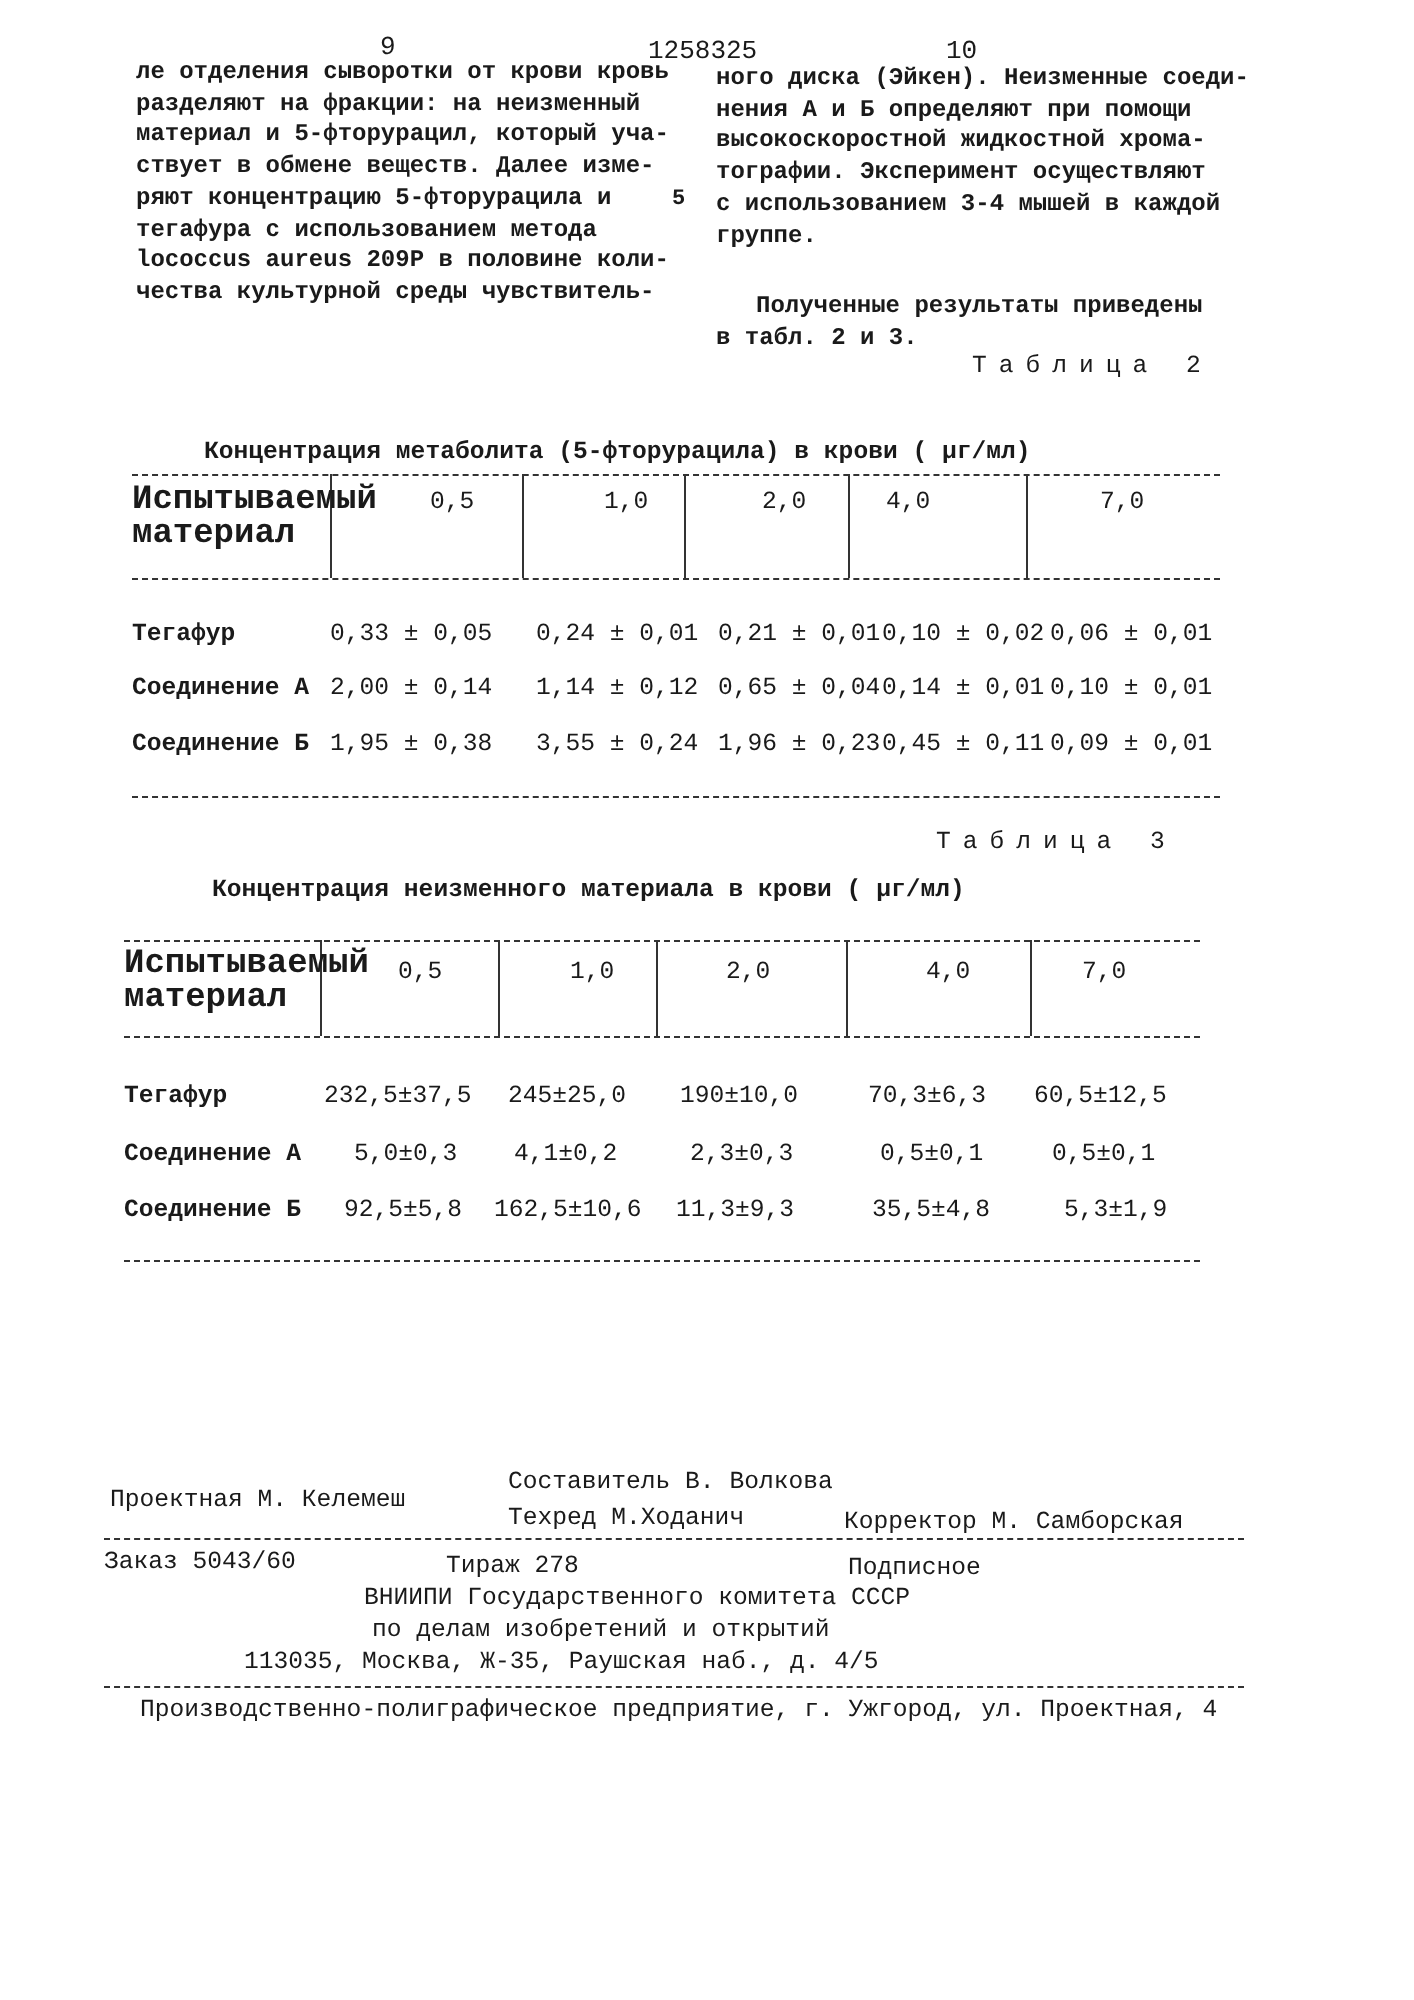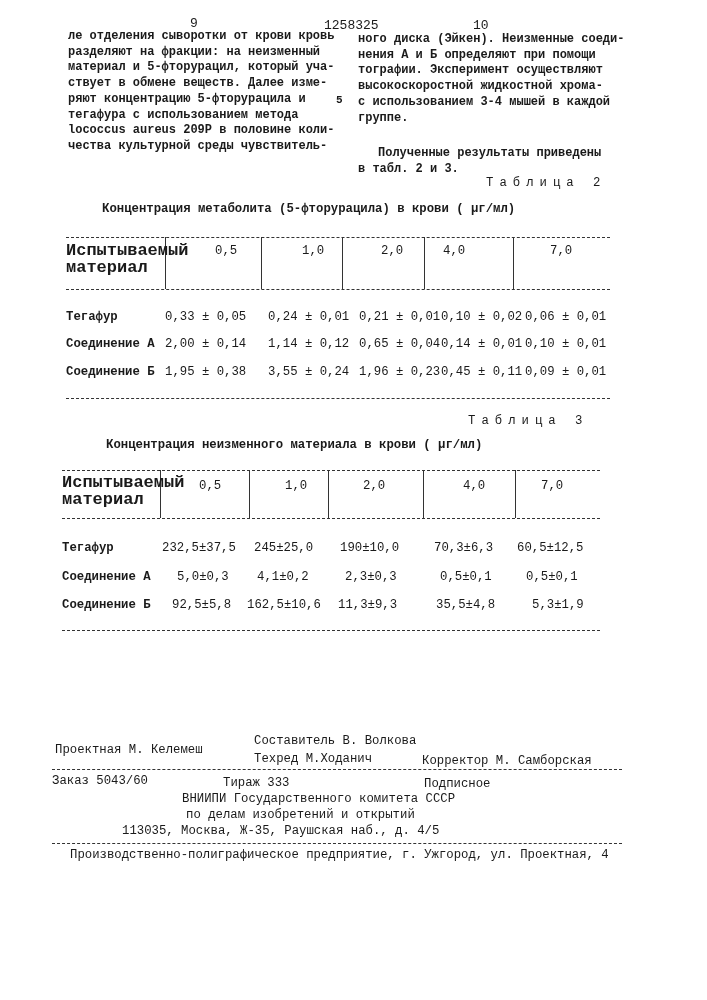--- a/index.html
+++ b/index.html
@@ -38,32 +38,32 @@
   <div>тегафура с использованием метода</div>
   <div>lococcus aureus 209P в половине коли-</div>
   <div>чества культурной среды чувствитель-</div>
 </div>
 
 <div class="abs margin-num" style="left:336px;top:94px;">5</div>
 
 <div class="col" style="left:358px;top:32px;">
   <div>ного диска (Эйкен). Неизменные соеди-</div>
   <div>нения А и Б определяют при помощи</div>
+  <div>высокоскоростной жидкостной хрома-</div>
   <div>тографии. Эксперимент осуществляют</div>
-  <div>высокоскоростной жидкостной хрома-</div>
   <div>с использованием 3-4 мышей в каждой</div>
   <div>группе.</div>
 </div>
 <div class="col" style="left:358px;top:134px;">
   <div style="padding-left:20px;margin-top:12px;">Полученные результаты приведены</div>
   <div>в табл. 2 и 3.</div>
 </div>
 
 <div class="abs tabtitle" style="left:486px;top:176px;">Таблица 2</div>
-<div class="abs caption" style="left:102px;top:202px;">Концентрация метаболита (5-фторурацила) в крови ( μг/мл)</div>
+<div class="abs caption" style="left:102px;top:219px;">Концентрация метаболита (5-фторурацила) в крови ( μг/мл)</div>
 
 <div class="dash" style="left:66px;top:237px;width:544px;"></div>
 <div class="dash" style="left:66px;top:289px;width:544px;"></div>
 <div class="vline" style="left:165px;top:237px;height:52px;"></div>
 <div class="vline" style="left:261px;top:237px;height:52px;"></div>
 <div class="vline" style="left:342px;top:237px;height:52px;"></div>
 <div class="vline" style="left:424px;top:237px;height:52px;"></div>
 <div class="vline" style="left:513px;top:237px;height:52px;"></div>
 
 <div class="abs hdr" style="left:66px;top:242px;">
@@ -148,19 +148,19 @@
   <div class="cell" style="left:532px;top:598px;">5,3±1,9</div>
 </div>
 <div class="dash" style="left:62px;top:630px;width:538px;"></div>
 
 <div class="abs foot" style="left:254px;top:734px;">Составитель В. Волкова</div>
 <div class="abs foot" style="left:55px;top:743px;">Проектная М. Келемеш</div>
 <div class="abs foot" style="left:254px;top:752px;">Техред М.Ходанич</div>
 <div class="abs foot" style="left:422px;top:754px;">Корректор М. Самборская</div>
 <div class="dash" style="left:52px;top:769px;width:570px;"></div>
 <div class="abs foot" style="left:52px;top:774px;">Заказ 5043/60</div>
-<div class="abs foot" style="left:223px;top:776px;">Тираж 333</div>
+<div class="abs foot" style="left:223px;top:776px;">Тираж 278</div>
 <div class="abs foot" style="left:424px;top:777px;">Подписное</div>
 <div class="abs foot" style="left:182px;top:792px;">ВНИИПИ Государственного комитета СССР</div>
 <div class="abs foot" style="left:186px;top:808px;">по делам изобретений и открытий</div>
 <div class="abs foot" style="left:122px;top:824px;">113035, Москва, Ж-35, Раушская наб., д. 4/5</div>
 <div class="dash" style="left:52px;top:843px;width:570px;"></div>
 <div class="abs foot" style="left:70px;top:848px;">Производственно-полиграфическое предприятие, г. Ужгород, ул. Проектная, 4</div>
 
 </body></html>

